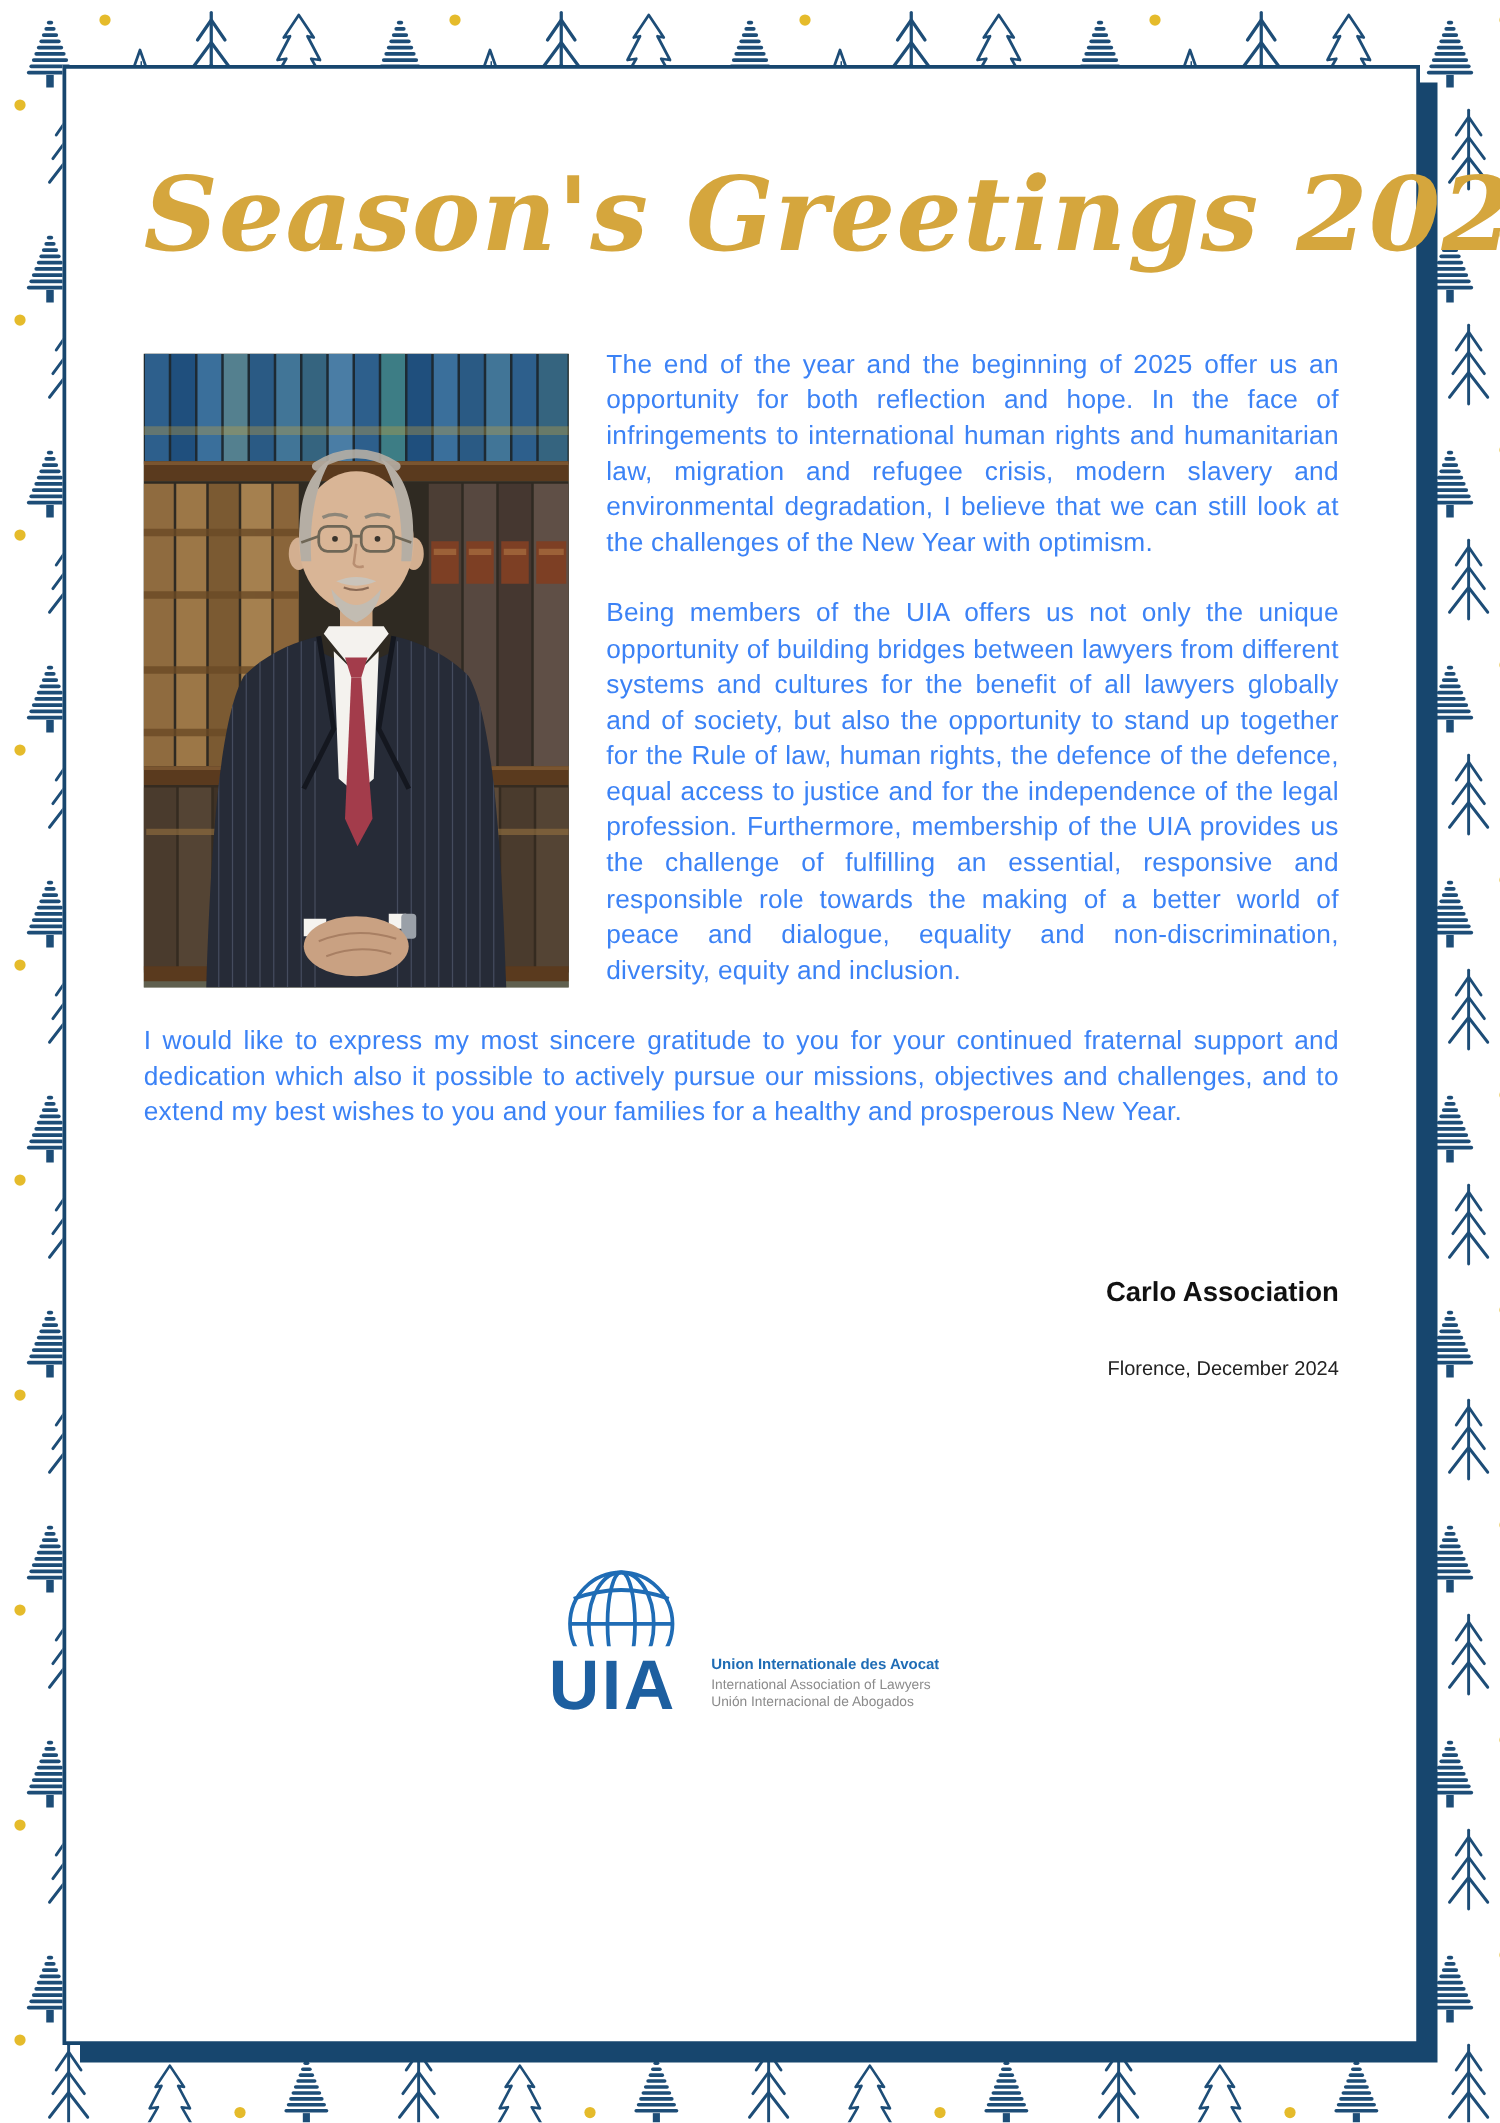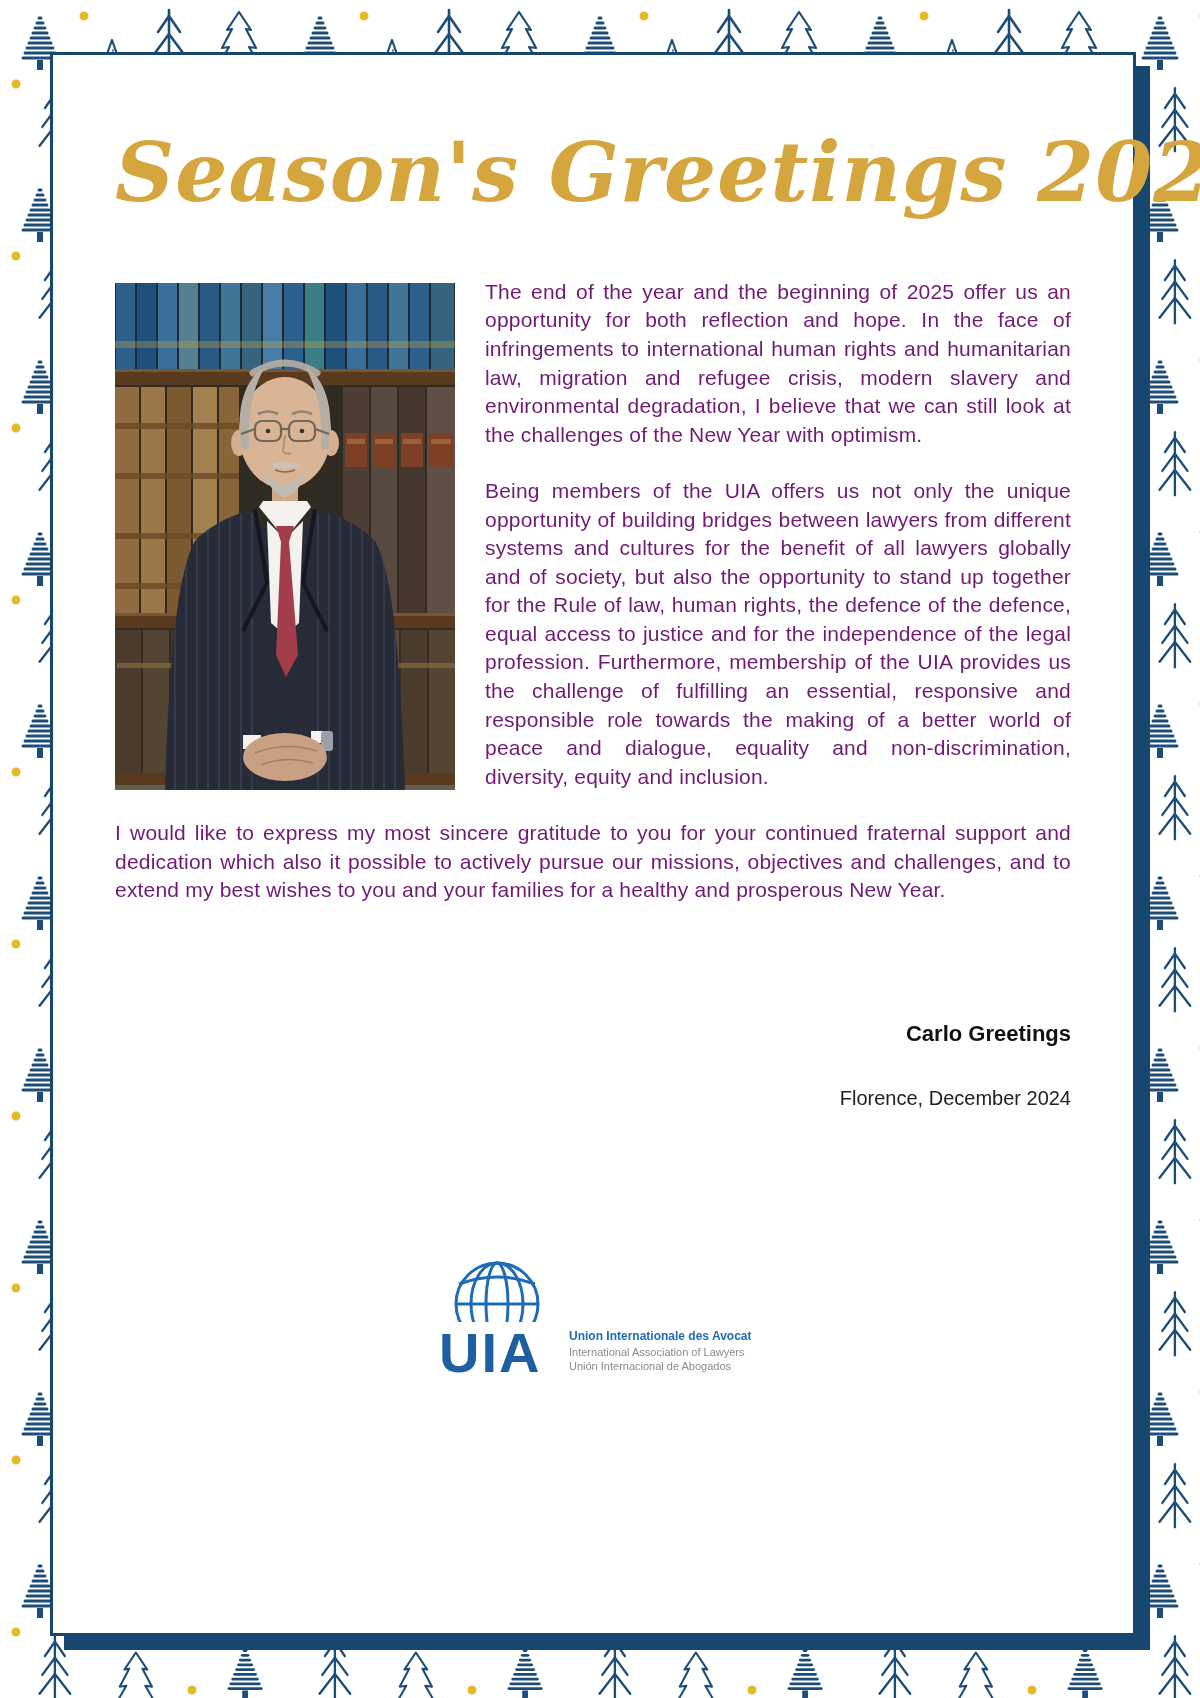--- a/index.html
+++ b/index.html
@@ -19,32 +19,32 @@
   }
   .card-title{
     margin:0 0 46px 0;
     font-family:"DejaVu Serif", serif;
     font-style:italic;font-weight:bold;
     font-size:82px;line-height:1.45;
     color:#d5a63d;
     letter-spacing:1px;
     white-space:nowrap;
   }
-  .letter-body{color:#701a75;font-size:21px;line-height:1.36;text-align:justify;letter-spacing:.2px;}
+  .letter-body{color:#3b82f6;font-size:21px;line-height:1.36;text-align:justify;letter-spacing:.2px;}
   .portrait{
     float:left;width:340px;height:507px;margin:5px 30px 24px 0;
     background:#60604f;
   }
   .portrait svg{display:block;width:340px;height:507px;}
   .letter-body p{margin:0 0 28px 0;}
   .signature{
     clear:both;text-align:right;font-weight:bold;font-size:22px;color:#111;
     margin:116px 0 0 0;
   }
-  .dateline{text-align:right;font-size:20px;color:#222;margin:40px 0 0 0;}
+  .dateline{text-align:right;font-size:16px;color:#222;margin:40px 0 0 0;}
   .logo-wrap{width:316px;margin:150px auto 0 auto;}
   .logo-wrap svg{display:block;width:316px;height:118px;}
 </style>
 </head>
 <body>
 
 <svg class="pattern-bg" width="1200" height="1698" xmlns="http://www.w3.org/2000/svg">
   <defs>
 
     <g id="t-solid" stroke="#1d4d77" stroke-width="3" stroke-linecap="round">
@@ -254,21 +254,21 @@
         <path d="M150 188 Q170 214 190 188 Q187 208 170 215 Q153 208 150 188 Z" fill="#c2bcb2"></path>
         <path d="M160 187 Q170 191 180 187" fill="none" stroke="#8a6a55" stroke-width="1.6"></path>
       </svg>
     </div>
 
     <p>The end of the year and the beginning of 2025 offer us an opportunity for both reflection and hope. In the face of infringements to international human rights and humanitarian law, migration and refugee crisis, modern slavery and environmental degradation, I believe that we can still look at the challenges of the New Year with optimism.</p>
     <p>Being members of the UIA offers us not only the unique opportunity of building bridges between lawyers from different systems and cultures for the benefit of all lawyers globally and of society, but also the opportunity to stand up together for the Rule of law, human rights, the defence of the defence, equal access to justice and for the independence of the legal profession. Furthermore, membership of the UIA  provides us the challenge of fulfilling an essential, responsive and responsible role towards the making of a better world of peace and dialogue, equality and non-discrimination, diversity, equity and inclusion.</p>
     <p>I would like to express my most sincere gratitude to you for your continued fraternal support and dedication which also it possible to actively pursue our missions, objectives and challenges, and to extend my best wishes to you and your families for a healthy and prosperous New Year.</p>
   </div>
 
-  <div class="signature">Carlo Greetings</div>
+  <div class="signature">Carlo Association</div>
   <div class="dateline">Florence, December 2024</div>
 
   <div class="logo-wrap">
     <svg viewBox="0 0 316 118" xmlns="http://www.w3.org/2000/svg">
 
       <g fill="none" stroke="#1f6cb5" stroke-width="3">
         <circle cx="62" cy="44" r="41"></circle>
         <ellipse cx="62" cy="44" rx="26" ry="41"></ellipse>
         <ellipse cx="62" cy="44" rx="11" ry="41"></ellipse>
         <path d="M24 24 Q62 10 100 24"></path>

